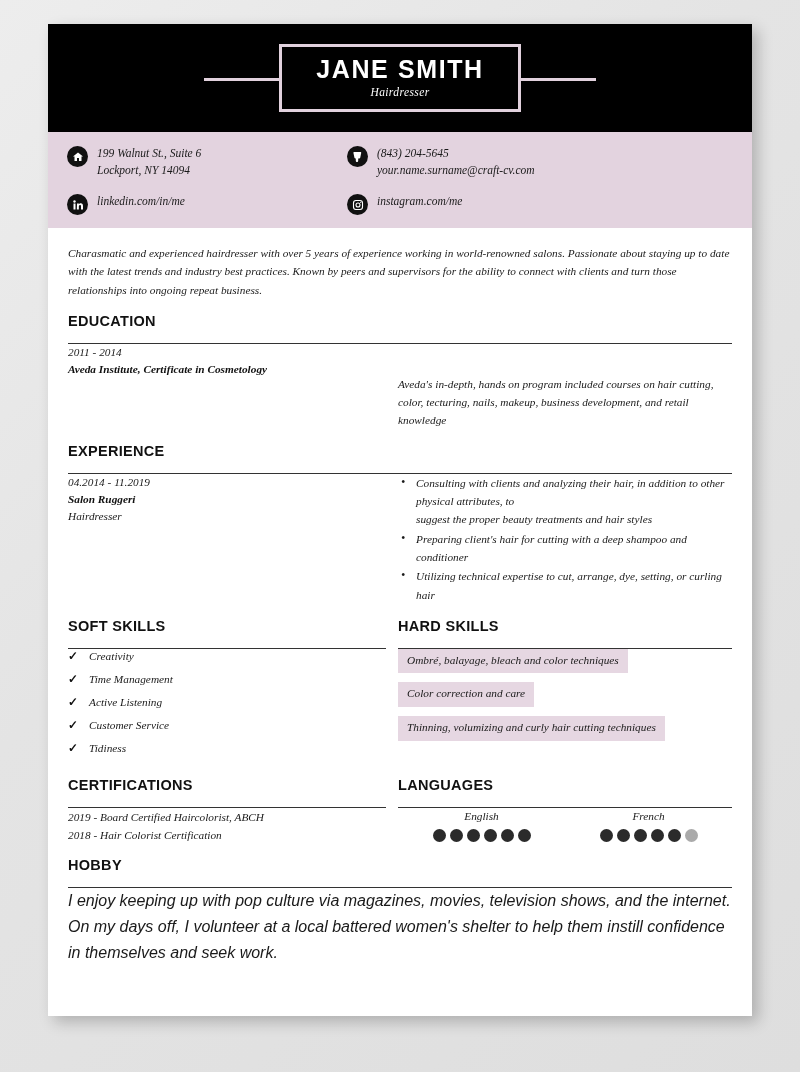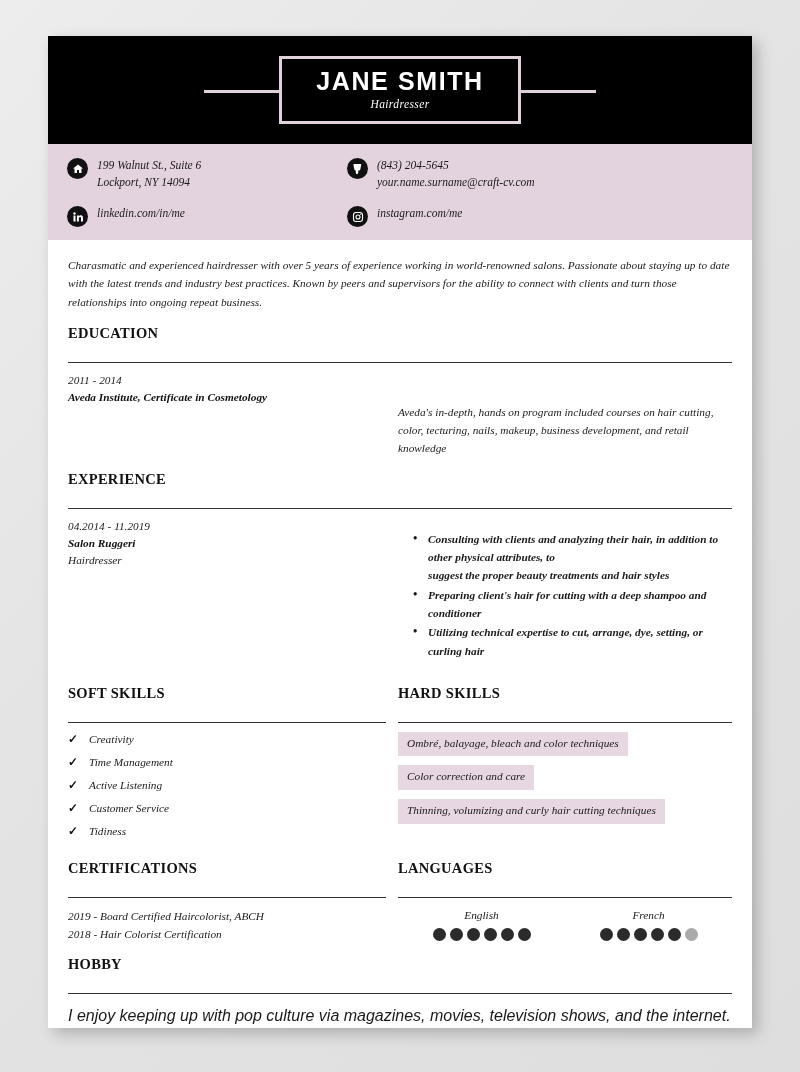--- a/index.html
+++ b/index.html
@@ -9,21 +9,21 @@
   body {
     width: 800px;
     height: 1072px;
     background: linear-gradient(135deg, #ededed 0%, #e4e4e4 40%, #dedede 100%);
     font-family: "Liberation Sans", sans-serif;
     overflow: hidden;
   }
   .page {
     position: absolute;
     left: 48px;
-    top: 36px;
+    top: 24px;
     width: 704px;
     height: 992px;
     background: #ffffff;
     box-shadow: 6px 6px 14px rgba(0,0,0,0.22);
     overflow: hidden;
   }
   
   .header {
     height: 108px;
     background: #000000;
@@ -114,24 +114,23 @@
     line-height: 1.62;
     color: #1a1a1a;
     text-align: left;
     margin-bottom: 14px;
   }
   .section-title {
     font-size: 14.5px;
     font-weight: bold;
     letter-spacing: 0.3px;
     color: #111111;
-    padding-bottom: 20px;
+    padding-bottom: 14px;
     border-bottom: 1.6px solid #333333;
-    margin-bottom: 9px;
-    font-family: Liberation Serif, serif;
+    font-family: Liberation Sans, sans-serif;
   }
   .section { margin-bottom: 13px; }
   .two-col { display: flex; }
   .col-left  { width: 330px; padding-right: 12px; box-sizing: border-box; }
   .col-right { flex: 1; }
   .entry-date {
     font-family: "Liberation Serif", serif;
     font-style: italic;
     font-size: 11.3px;
     color: #1a1a1a;
@@ -153,21 +152,21 @@
     line-height: 1.5;
   }
   .entry-desc {
     font-family: "Liberation Serif", serif;
     font-style: italic;
     font-size: 11.3px;
     color: #1a1a1a;
     line-height: 1.62;
     margin-top: 31px;
   }
-  .bullets { margin: 12px; padding: 0; list-style: none; font-weight: bold; }
+  .bullets { margin: 0; padding: 0; list-style: none; }
   .bullets li {
     position: relative;
     padding-left: 18px;
     margin-bottom: 1px;
     font-family: "Liberation Serif", serif;
     font-style: italic;
     font-size: 11.3px;
     color: #1a1a1a;
     line-height: 1.62;
   }

